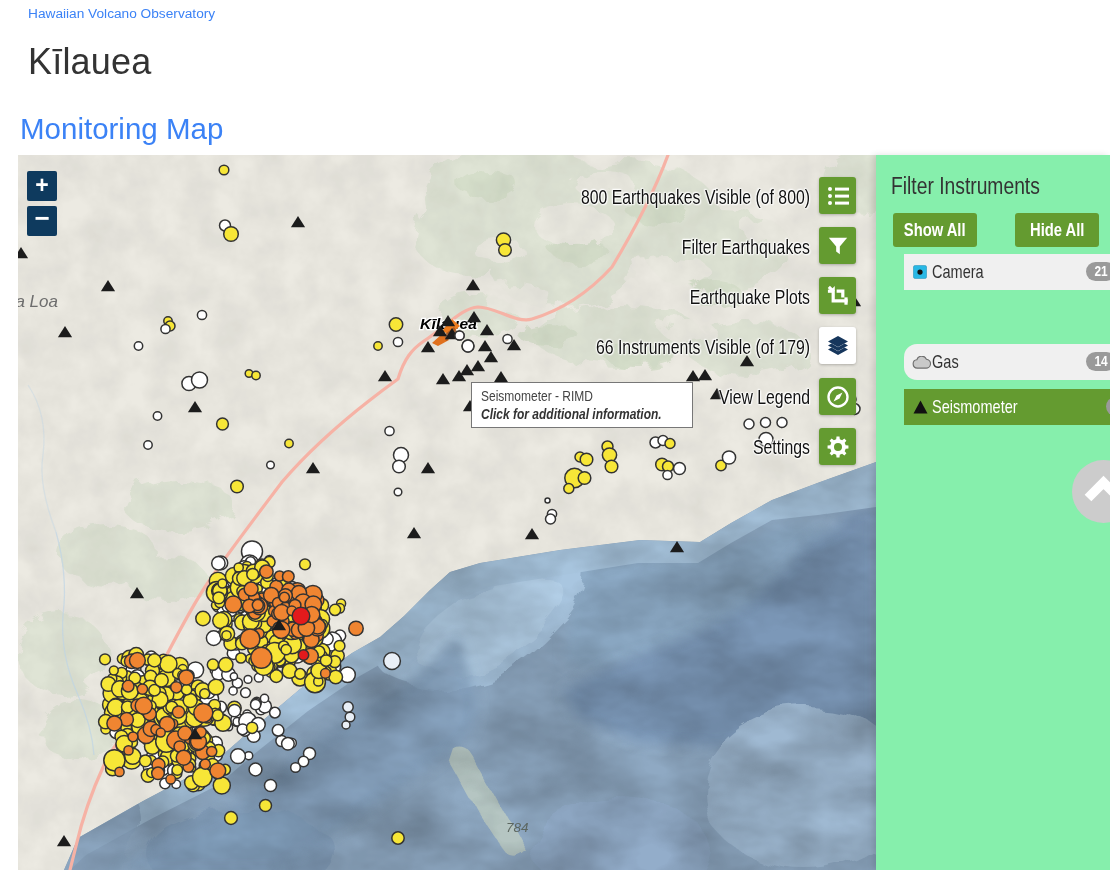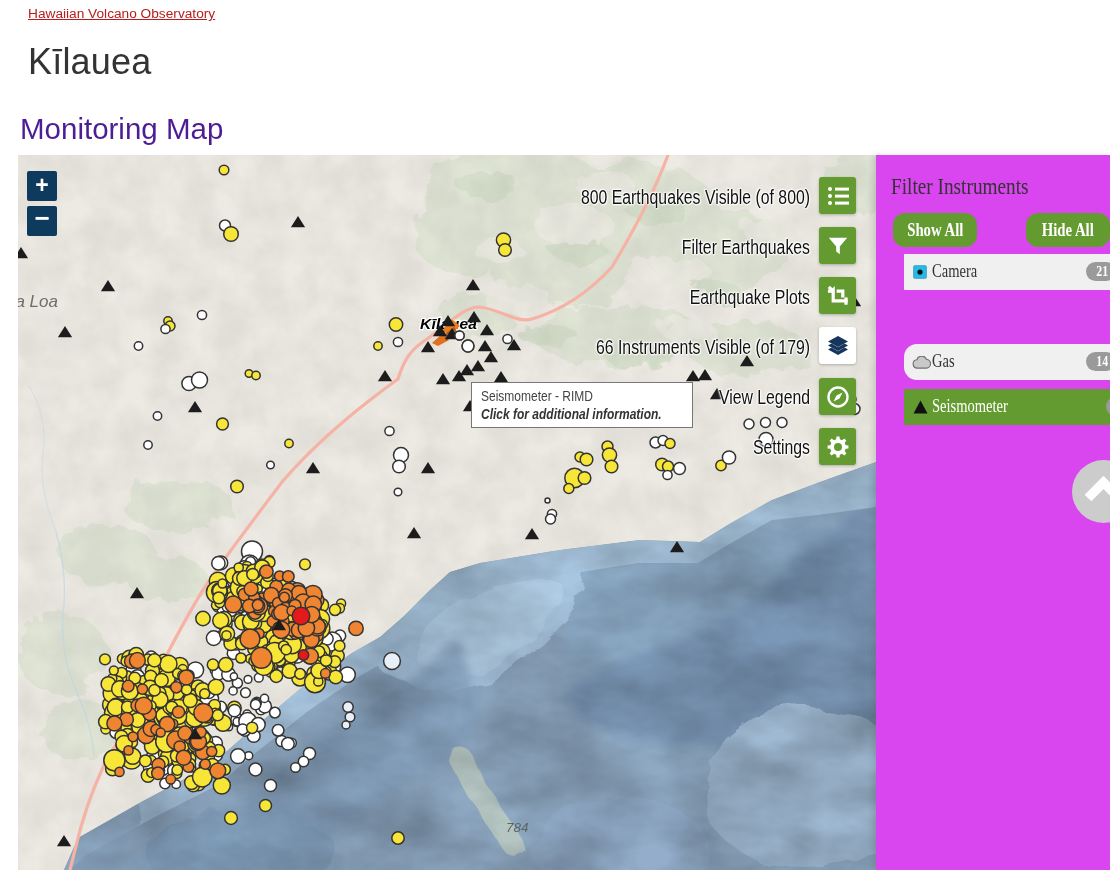--- a/index.html
+++ b/index.html
@@ -1,40 +1,40 @@
 <!DOCTYPE html>
 <html><head><meta charset="utf-8">
 <style>
 html,body{margin:0;padding:0;background:#fff;}
 body{width:1110px;height:870px;overflow:hidden;position:relative;
  font-family:"Liberation Sans",sans-serif;-webkit-font-smoothing:antialiased;}
 .abs{position:absolute;}
-#crumb{left:28px;top:6px;font-size:13.7px;color:#b91c1c;text-decoration:underline;}
+#crumb{left:28px;top:6px;font-size:13.7px;color:#3b82f6;}
 #h1{left:28px;top:41px;font-size:36px;color:#333;letter-spacing:0.2px;}
-#h2{left:20px;top:112px;font-size:29.5px;color:#4c1d95;}
+#h2{left:20px;top:112px;font-size:29.5px;color:#3b82f6;}
 #map{left:18px;top:155px;width:858px;height:715px;overflow:hidden;background:#eceae2;}
-#panel{left:876px;top:155px;width:234px;height:715px;background:#d946ef;box-shadow:-3px 0 6px rgba(0,0,0,0.12);font-family:Liberation Serif, serif;}
+#panel{left:876px;top:155px;width:234px;height:715px;background:#86efac;box-shadow:-3px 0 6px rgba(0,0,0,0.12);}
 
 .zbtn{position:absolute;left:9px;width:30px;height:30px;background:#0e3a5e;color:#fff;
  text-align:center;line-height:28px;font-size:23px;font-weight:bold;border-radius:2px;}
 
 .cbtn{position:absolute;left:801px;width:37px;height:37px;background:#649b30;border-radius:3px;
  box-shadow:0 1px 3px rgba(0,0,0,0.25);}
 .cbtn svg{position:absolute;left:50%;top:50%;transform:translate(-50%,-50%);}
 .clabel{position:absolute;right:66px;width:400px;text-align:right;font-size:20px;color:#111;
  transform:scaleX(0.79);transform-origin:100% 50%;
  text-shadow:0 0 2px #fff,0 0 2px #fff,0 0 3px #fff,1px 1px 1.5px #fff,-1px -1px 1.5px #fff;}
 #tooltip{left:453px;top:227px;width:207px;overflow:hidden;background:#fff;border:1px solid #777;white-space:nowrap;
  padding:4px 4px 4px 9px;font-size:15px;color:#444;line-height:18px;}
 #tooltip .tin{display:inline-block;transform:scaleX(0.8);transform-origin:0 50%;}
 #tooltip b{color:#333;font-style:italic;}
 
 #ptitle{left:15px;top:18px;font-size:23.5px;color:#333;transform:scaleX(0.82);transform-origin:0 50%;}
 .pbtn{position:absolute;top:58px;width:84px;height:34px;background:#649b30;color:#fff;
- font-size:18px;font-weight:bold;text-align:center;line-height:34px;border-radius:12px;}
+ font-size:18px;font-weight:bold;text-align:center;line-height:34px;border-radius:3px;}
 .pbtn span{display:inline-block;transform:scaleX(0.82);transform-origin:50% 50%;}
 .prow{position:absolute;left:28px;width:220px;height:36px;background:#f0f0f0;
  font-size:18.4px;color:#333;}
 .prow .lbl{position:absolute;left:28px;top:7px;transform:scaleX(0.79);transform-origin:0 50%;}
 .badge{position:absolute;right:8px;top:8px;min-width:16px;padding:0 7px;height:19px;background:#9a9a9a;
  border-radius:10px;color:#fff;font-size:14.5px;font-weight:bold;text-align:right;line-height:19px;}
 .badge span{display:inline-block;transform:scaleX(0.82);transform-origin:50% 50%;}
 .prow.act{background:#649b30;color:#fff;}
 #uparrow{left:1072px;top:460px;width:63px;height:63px;border-radius:50%;background:#cccccc;}
 </style></head>
@@ -990,21 +990,21 @@
 <div class="cbtn" style="top:273px;">
       <svg width="23" height="23" viewBox="0 0 24 24">
  <path fill="#fff" fill-rule="evenodd" d="M22.89,10.45 L22.89,13.55 L19.98,13.88 L18.97,16.32 L20.80,18.60 L18.60,20.80 L16.32,18.97 L13.88,19.98 L13.55,22.89 L10.45,22.89 L10.12,19.98 L7.68,18.97 L5.40,20.80 L3.20,18.60 L5.03,16.32 L4.02,13.88 L1.11,13.55 L1.11,10.45 L4.02,10.12 L5.03,7.68 L3.20,5.40 L5.40,3.20 L7.68,5.03 L10.12,4.02 L10.45,1.11 L13.55,1.11 L13.88,4.02 L16.32,5.03 L18.60,3.20 L20.80,5.40 L18.97,7.68 L19.98,10.12 Z M16.18,12.00 A4.18,4.18 0 1 0 7.82,12.00 A4.18,4.18 0 1 0 16.18,12.00 Z"></path>
       </svg>
     </div>
 <div id="tooltip" class="abs"><span class="tin">Seismometer - RIMD<br><b>Click for additional information.</b></span></div>
 </div>
 <div class="abs" id="panel">
 <div class="abs" id="ptitle">Filter Instruments</div>
 <div class="pbtn" style="left:17px;"><span>Show All</span></div>
-<div class="pbtn" style="left:150px;"><span>Hide All</span></div>
+<div class="pbtn" style="left:139px;"><span>Hide All</span></div>
 <div class="prow" style="top:99px;">
  <svg class="abs" style="left:9px;top:11px;" width="14" height="14" viewBox="0 0 16 16">
   <rect x="0.5" y="0.5" width="15" height="15" rx="2" fill="#29b8e5" stroke="#1a8ab2" stroke-width="0.6"></rect>
   <circle cx="8" cy="8" r="3" fill="#111"></circle>
       </svg>
  <span class="lbl">Camera</span>
       <span class="badge"><span>21</span></span>
 </div>
 <div class="prow" style="top:189px;border-radius:13px;">
  <svg class="abs" style="left:8px;top:12px;" width="19" height="13" viewBox="0 0 20 14">

